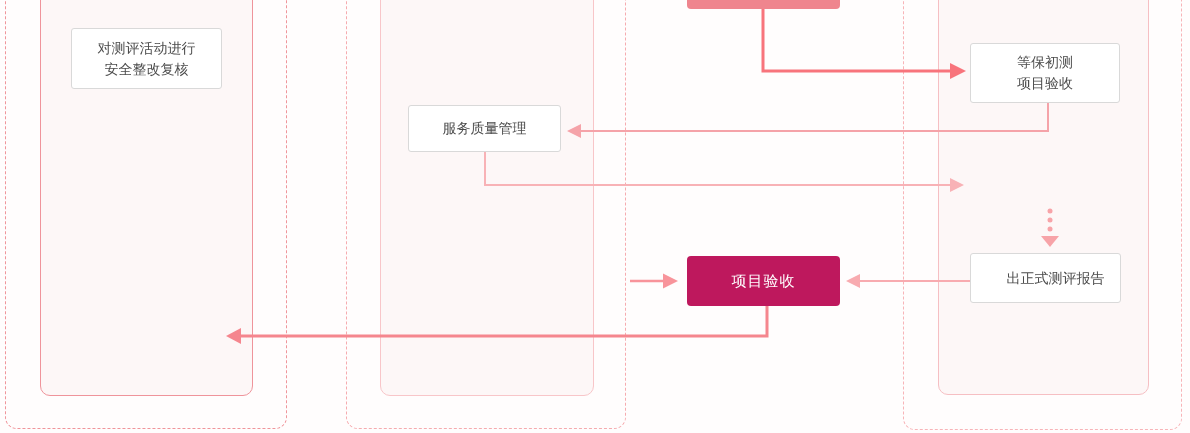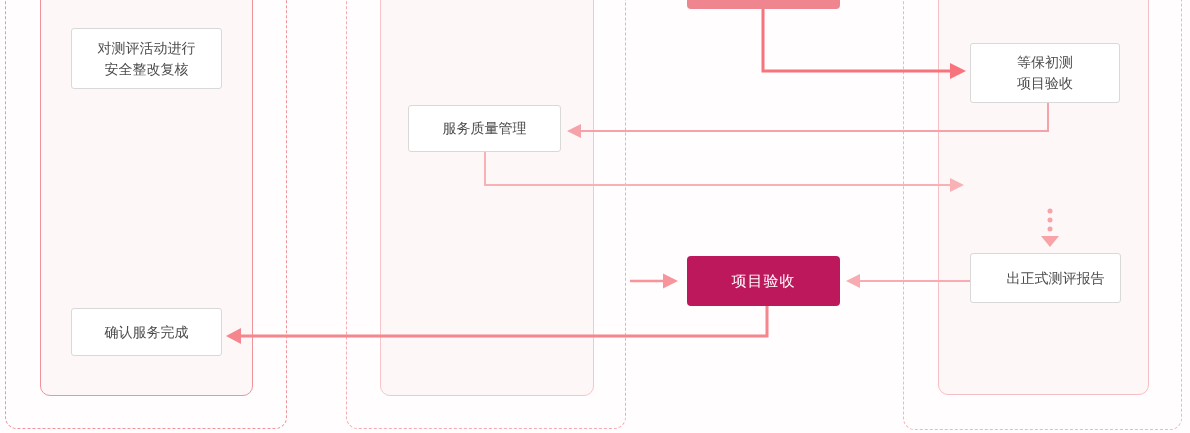--- a/index.html
+++ b/index.html
@@ -89,23 +89,20 @@
     </g>
   </svg>
 
   <div class="node-accent partial" style="left:687px;top:-30px;width:153px;height:39px;"></div>
 
   <div class="node" style="left:71px;top:28px;width:151px;height:61px;">
     <span>对测评活动进行</span>
     <span>安全整改复核</span>
   </div>
 
-  <div class="node" style="left:71px;top:308px;width:151px;height:48px;">
-    <span>确认服务完成</span>
-  </div>
 
   <div class="node" style="left:408px;top:105px;width:153px;height:47px;">
     <span>服务质量管理</span>
   </div>
 
   <div class="node" style="left:970px;top:43px;width:150px;height:60px;">
     <span>等保初测</span>
     <span>项目验收</span>
   </div>
 

